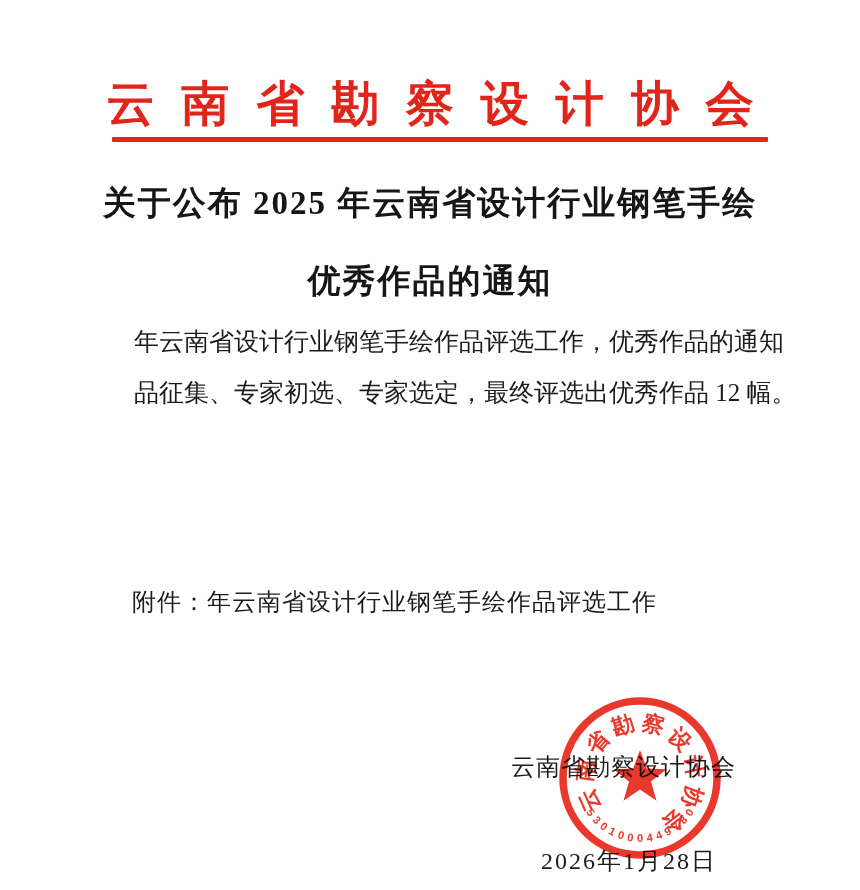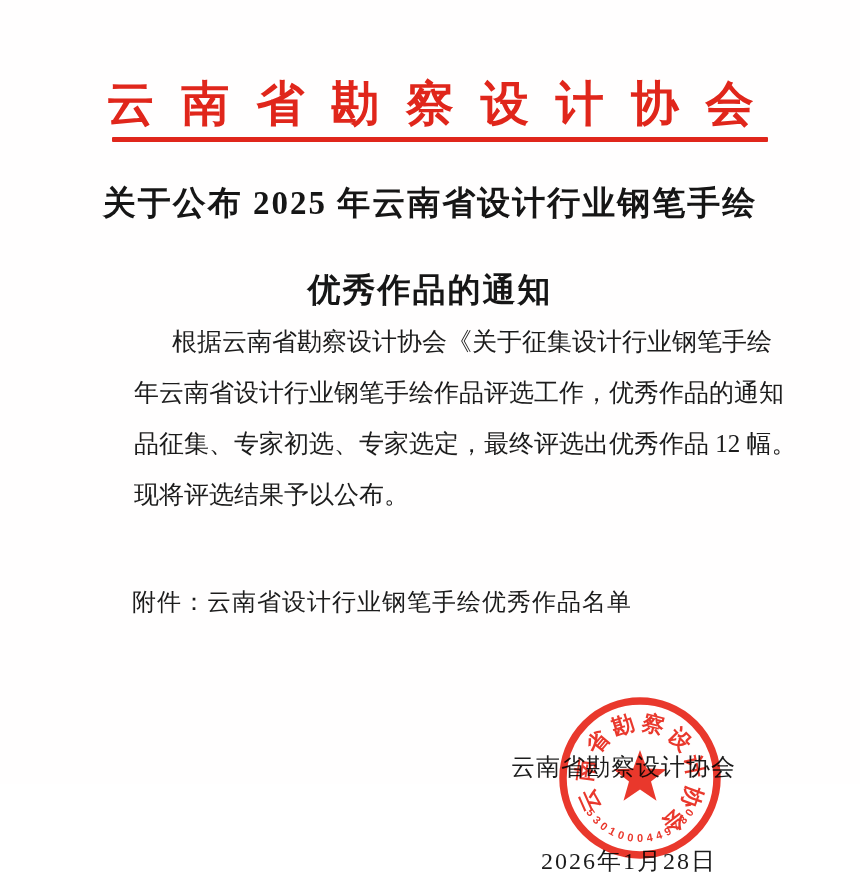--- a/index.html
+++ b/index.html
@@ -27,21 +27,21 @@
     background:#e0261b;border-radius:1px;
   }
 
   
   .doc-title-line{
     position:absolute;left:0;width:860px;text-align:center;
     font-size:33px;font-weight:bold;color:#161616;
     letter-spacing:2px;white-space:nowrap;
   }
   .doc-title-line.l1{top:181px;}
-  .doc-title-line.l2{top:268px;}
+  .doc-title-line.l2{top:259px;}
 
   
   .body-block{
     position:absolute;top:316px;left:134px;width:600px;
     font-size:25px;line-height:51px;color:#1c1c1c;
   }
   .body-line{white-space:nowrap;}
   .body-line.indent{text-indent:38px;}
 
   .attachment-line{
@@ -79,27 +79,25 @@
 
 <div class="page">
 
   <div class="org-name">云南省勘察设计协会</div>
   <div class="header-rule"></div>
 
   <div class="doc-title-line l1">关于公布 2025 年云南省设计行业钢笔手绘</div>
   <div class="doc-title-line l2">优秀作品的通知</div>
 
   <div class="body-block">
-    <div class="body-line indent">根据云南省勘察设计协会《关于征集设计行业钢笔手绘</div>
     <div class="body-line">年云南省设计行业钢笔手绘作品评选工作，优秀作品的通知</div>
     <div class="body-line">品征集、专家初选、专家选定，最终评选出优秀作品 12 幅。</div>
-    <div class="body-line">现将评选结果予以公布。</div>
   </div>
 
-  <div class="attachment-line">附件：云南省设计行业钢笔手绘优秀作品名单</div>
+  <div class="attachment-line">附件：年云南省设计行业钢笔手绘作品评选工作</div>
 
   <div class="sign-org">云南省勘察设计协会</div>
   <div class="sign-date">2026年1月28日</div>
 
   <div class="seal">
     <svg width="172" height="172" viewBox="-86 -86 172 172" xmlns="http://www.w3.org/2000/svg">
       <circle cx="0" cy="0" r="77" fill="none" stroke="#e8281c" stroke-width="7.5"></circle>
       <path d="M0,-28 L6.8,-9.4 L26.6,-8.7 L11,3.6 L16.5,22.7 L0,11.6 L-16.5,22.7 L-11,3.6 L-26.6,-8.7 L-6.8,-9.4 Z" fill="#e8281c"></path>
       <g id="seal-arc-text">
           <text class="arc-char" x="0" y="-48" text-anchor="middle" transform="rotate(-114)">云</text>

